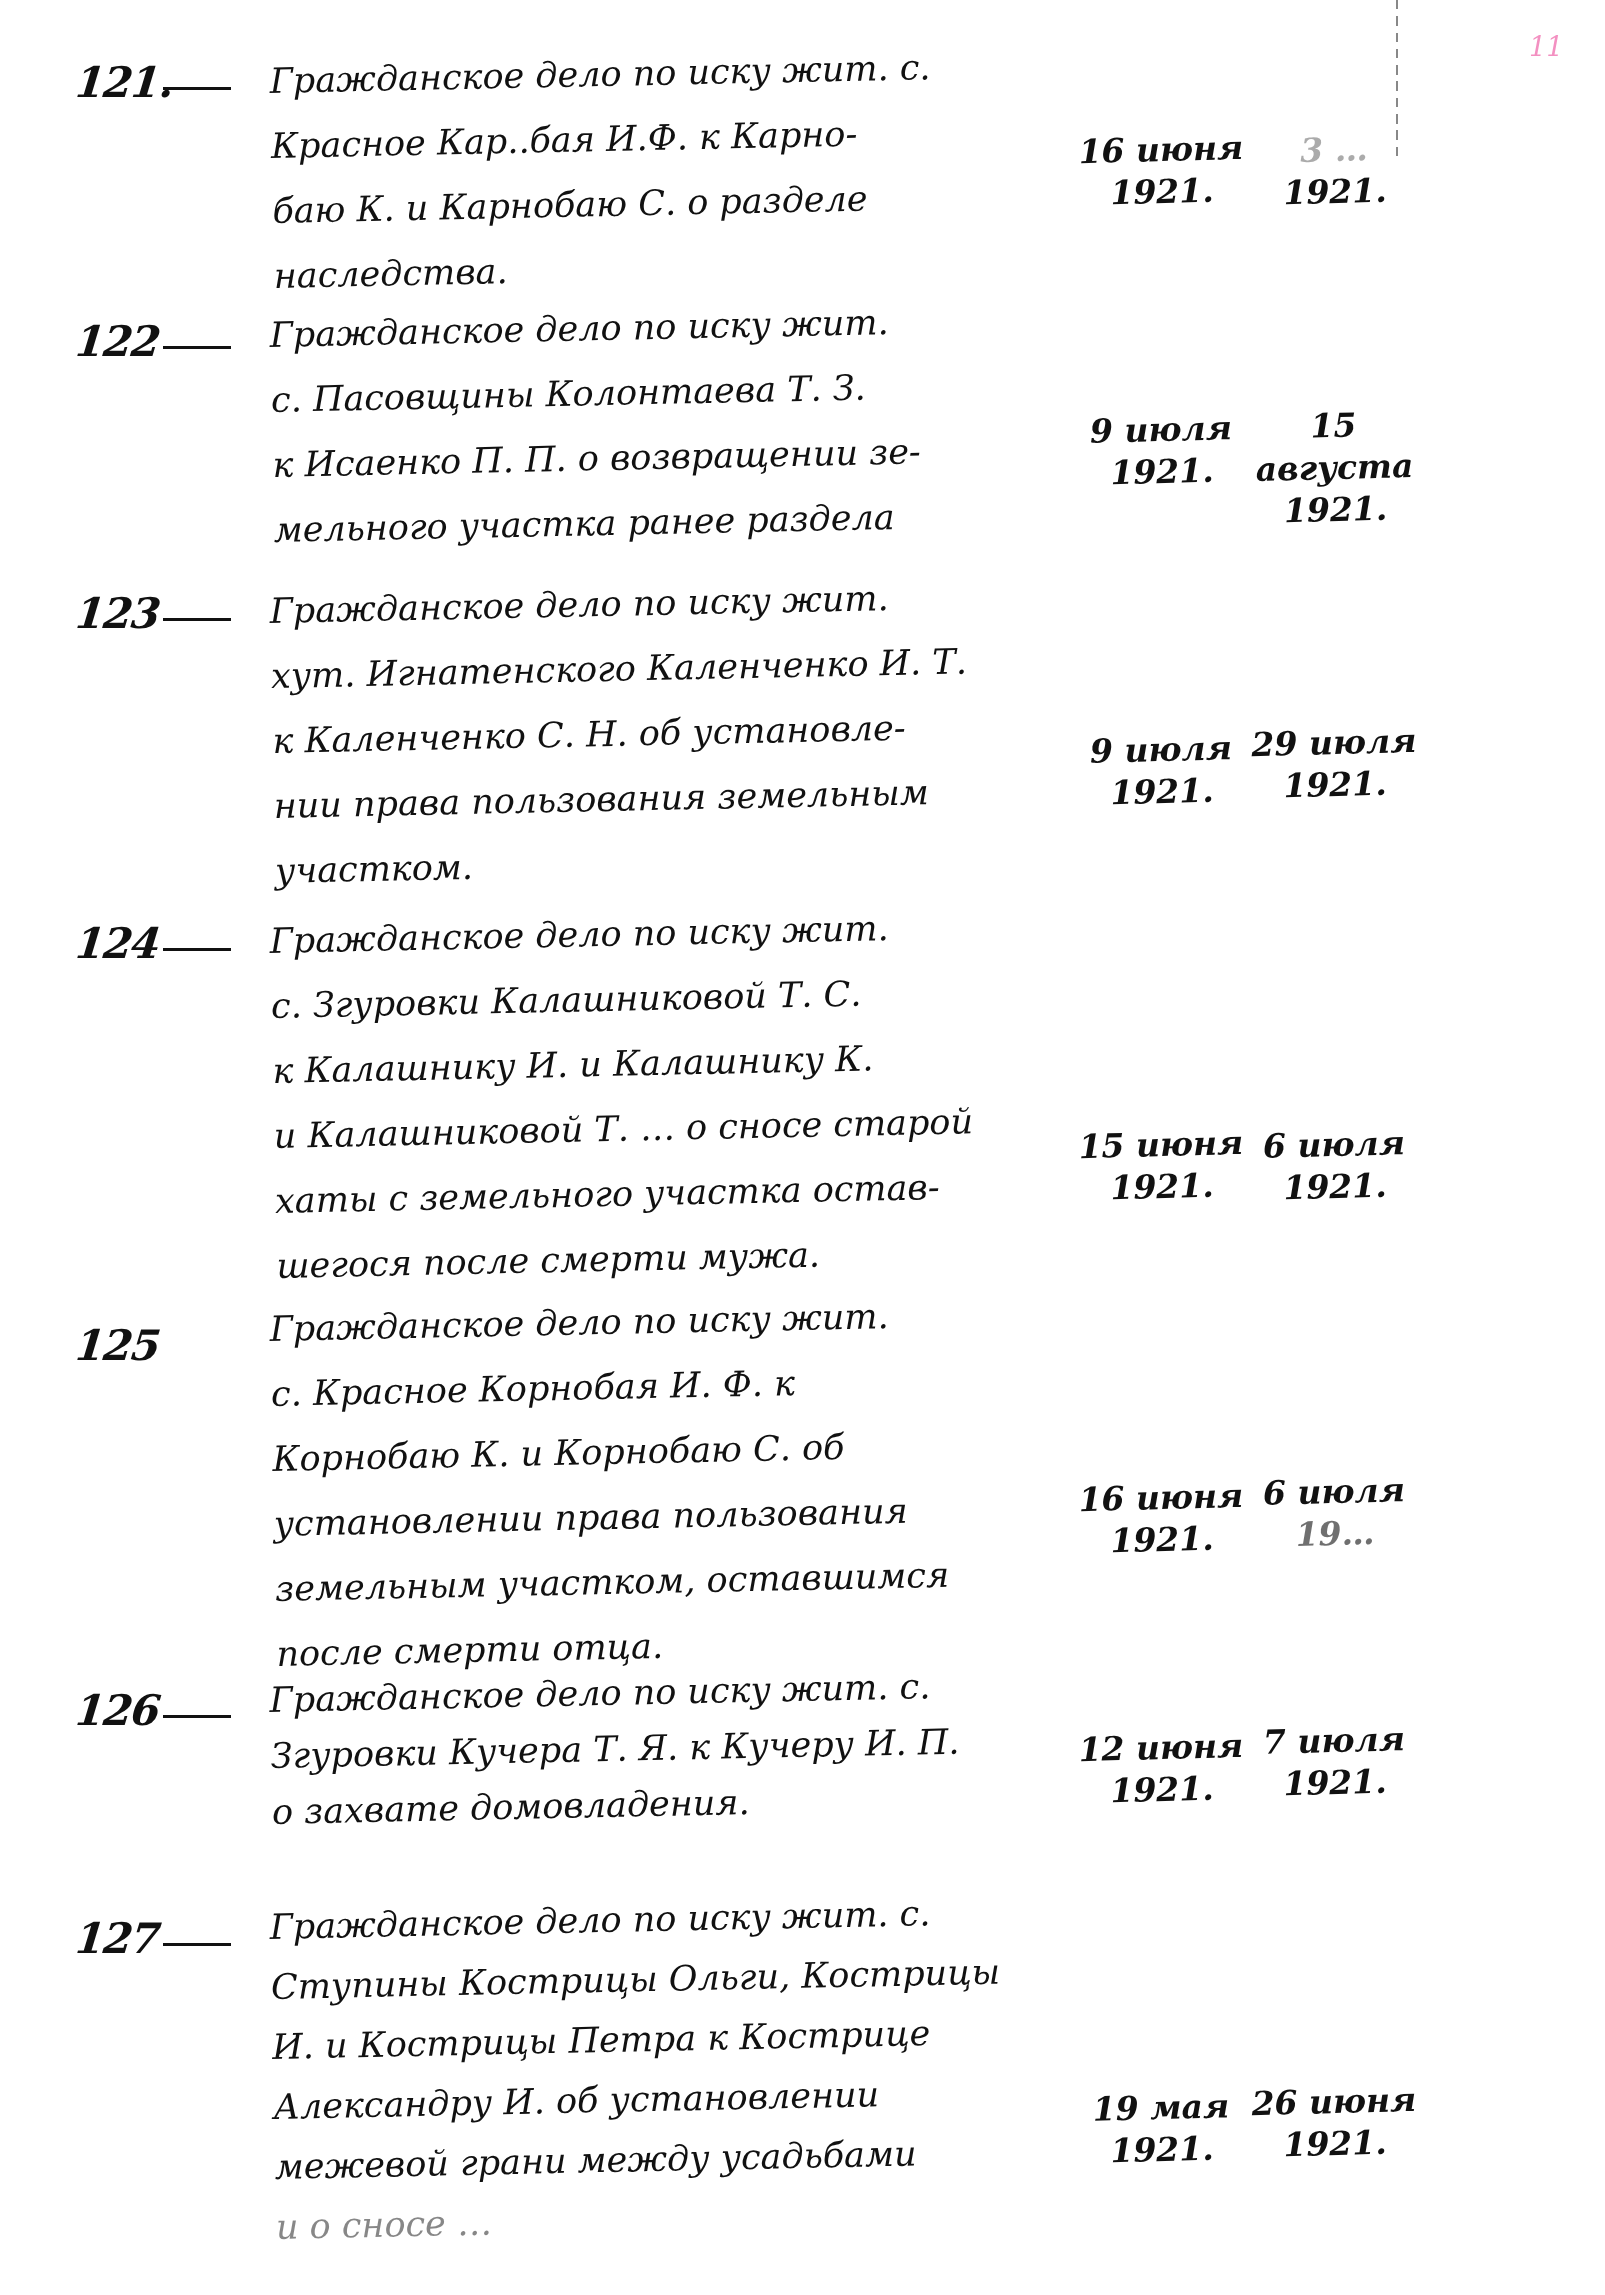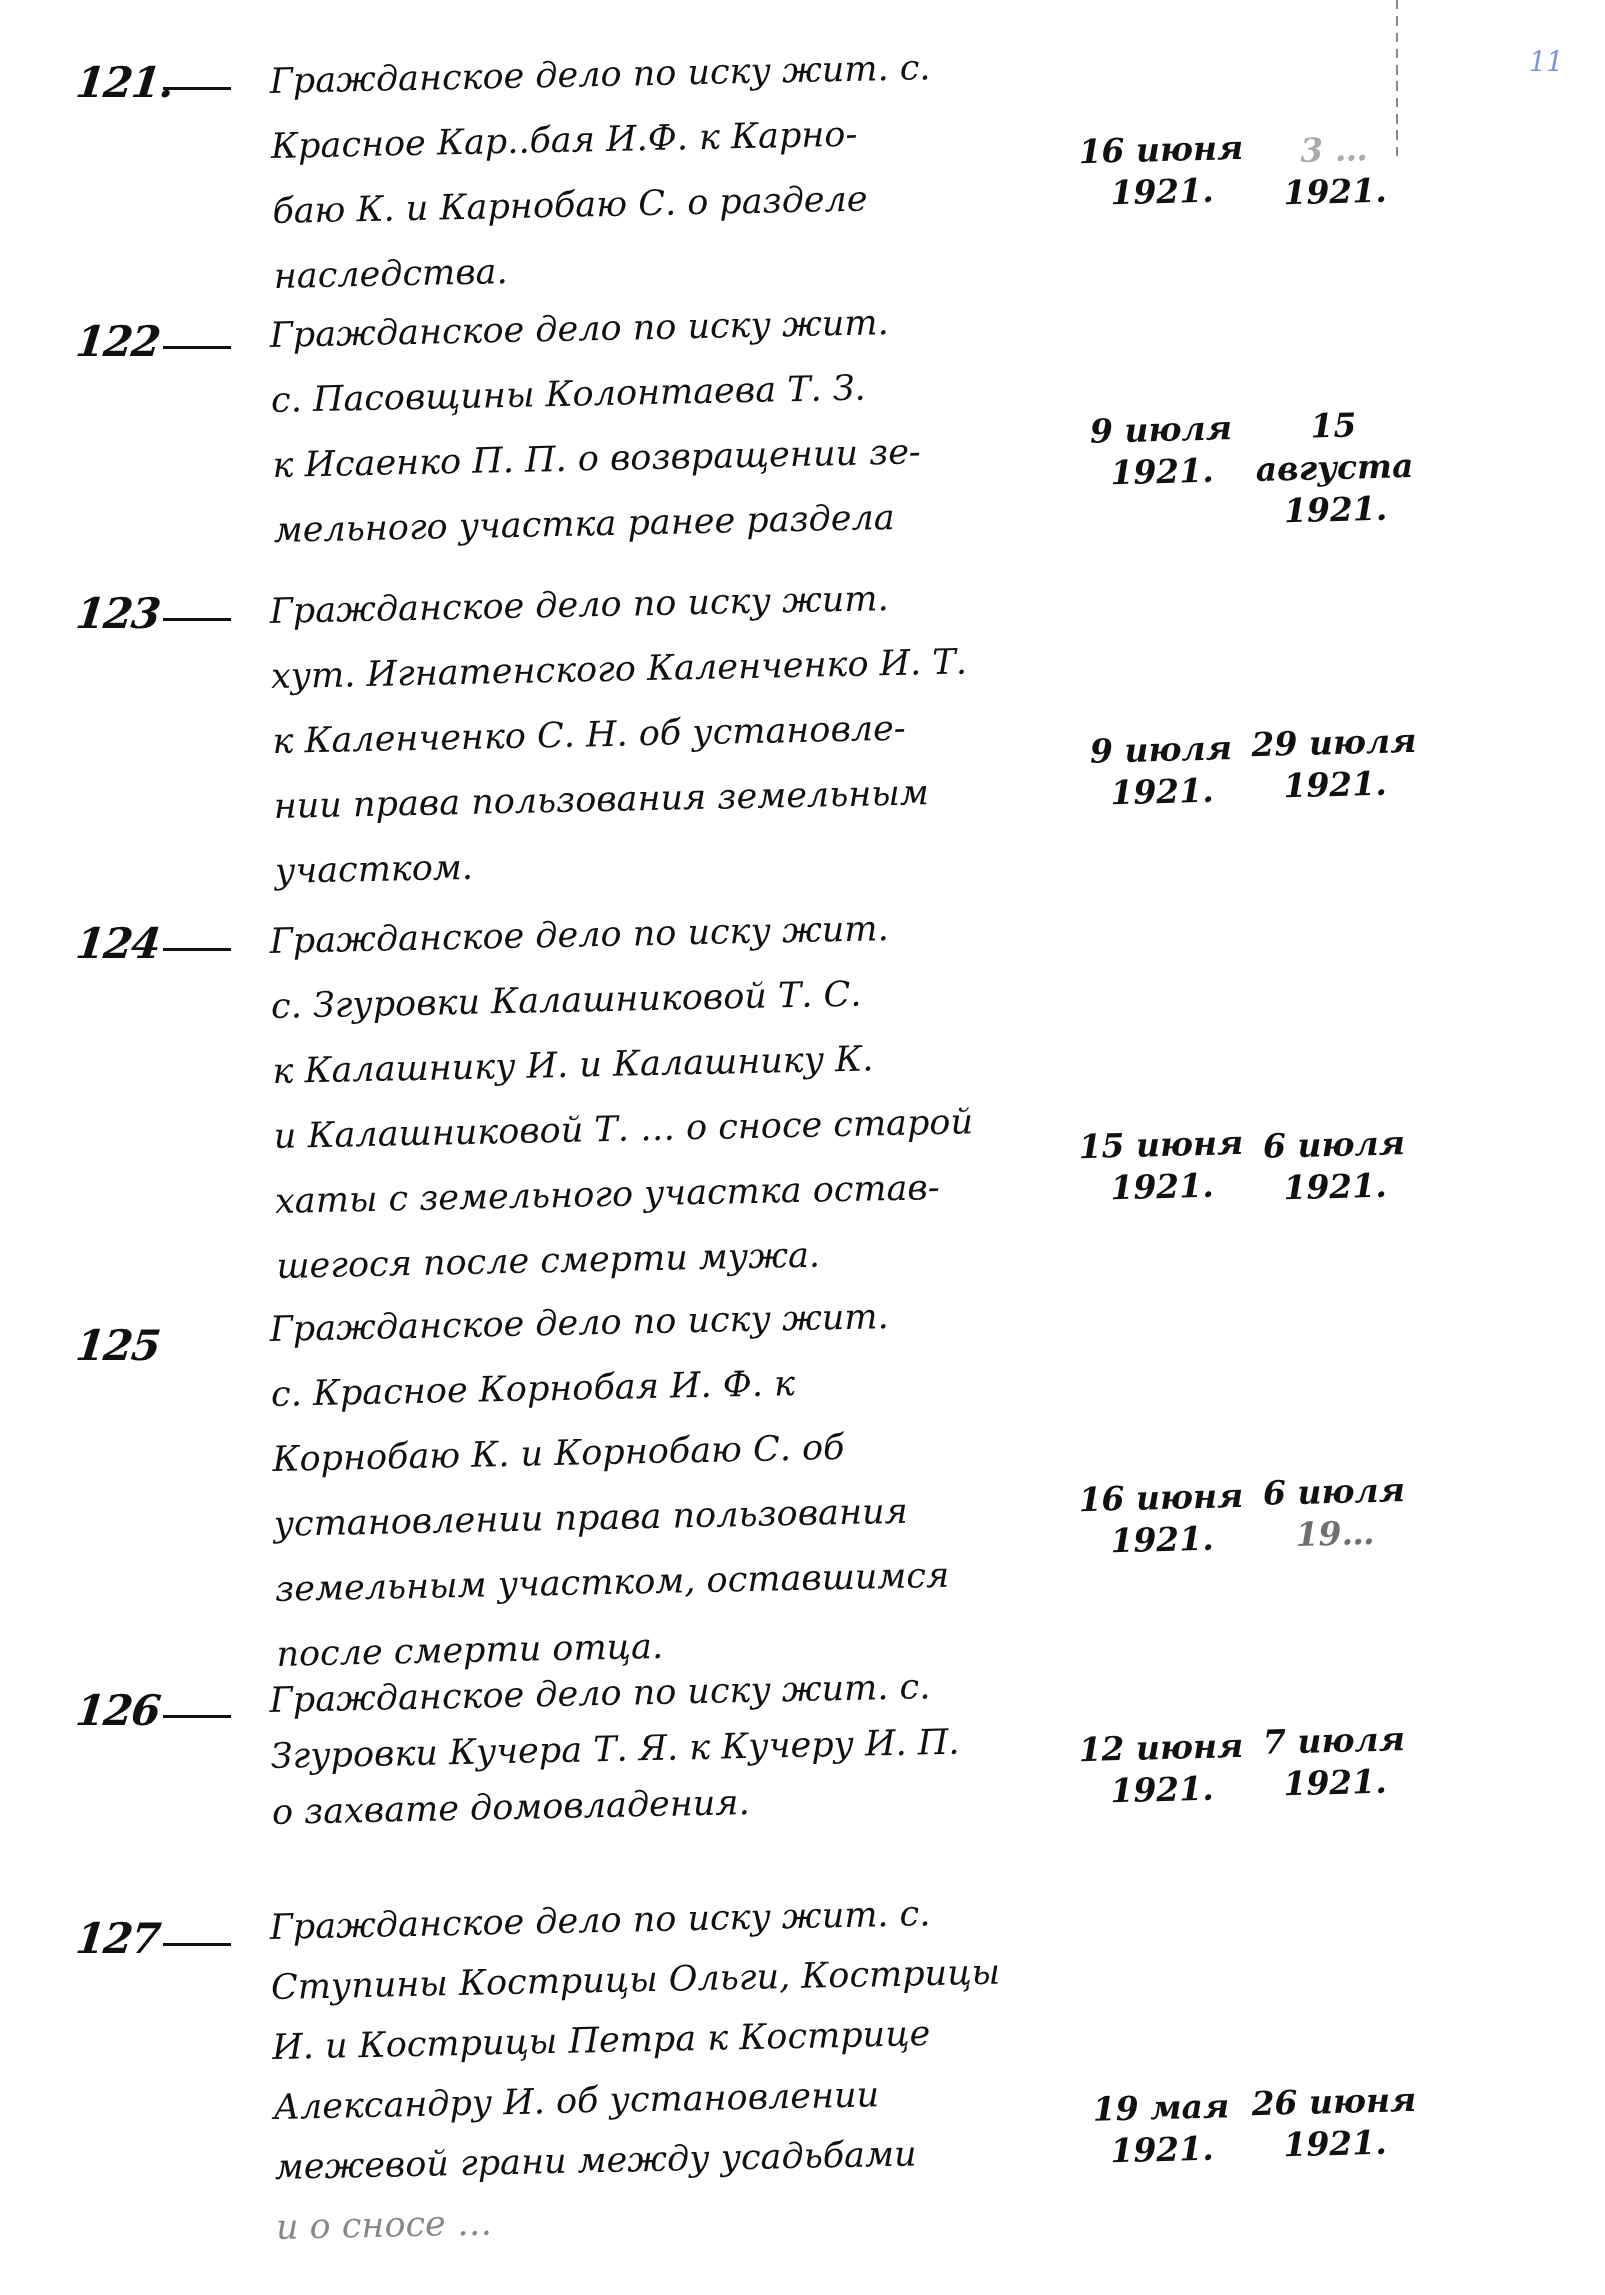--- a/index.html
+++ b/index.html
@@ -25,24 +25,24 @@
       left: 1396px;
       top: 0;
       width: 2px;
       height: 157px;
       background: repeating-linear-gradient(#555 0 9.5px, transparent 9.5px 16.3px);
       opacity: 0.7;
     }
     .page-number {
       position: absolute;
       left: 1529px;
-      top: 46px;
+      top: 31px;
       font-size: 27px;
       font-style: italic;
-      color: #1d4ed8;
+      color: #ec4899;
       opacity: 0.6;
     }
     .entry {
       position: absolute;
       left: 0;
       width: 1605px;
     }
     .entry-number {
       position: absolute;
       left: 76px;

